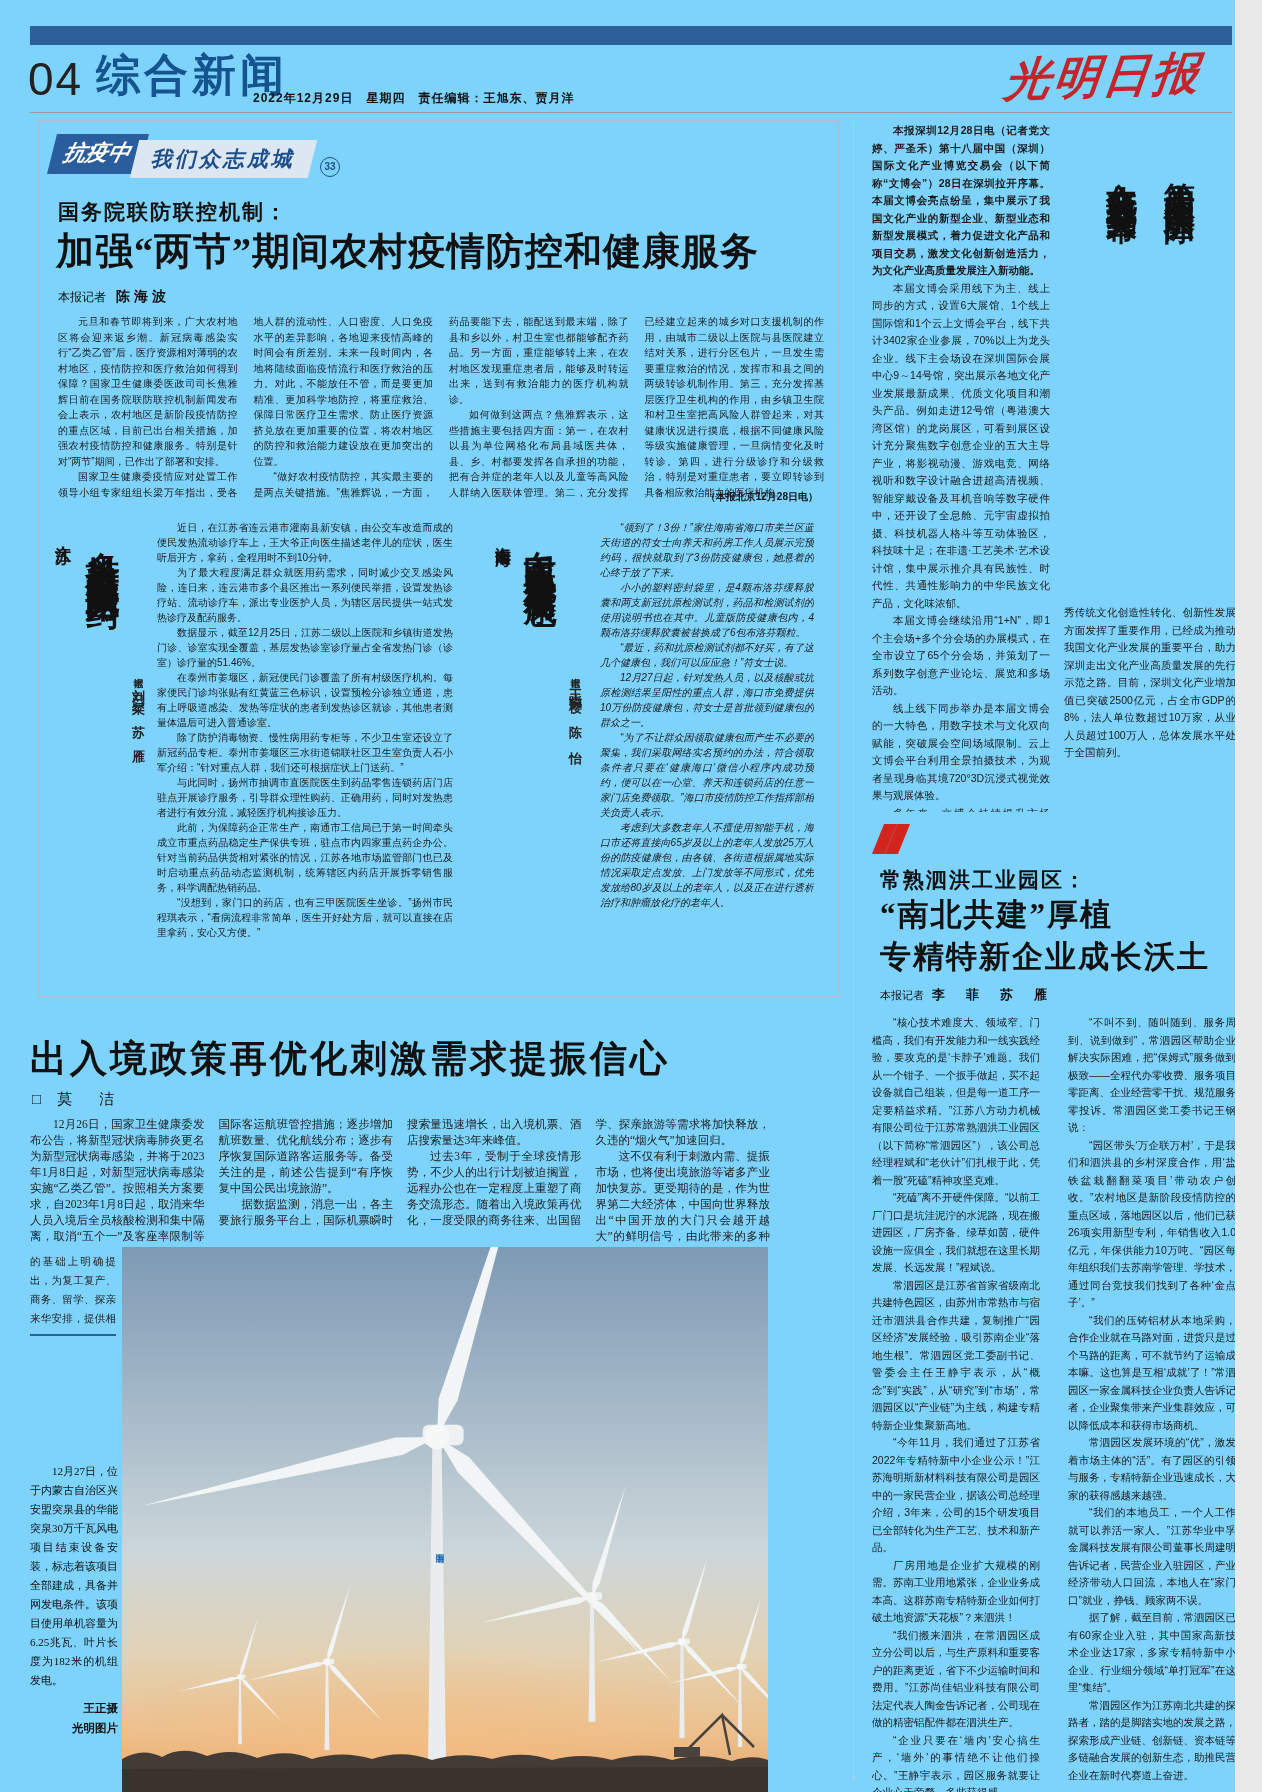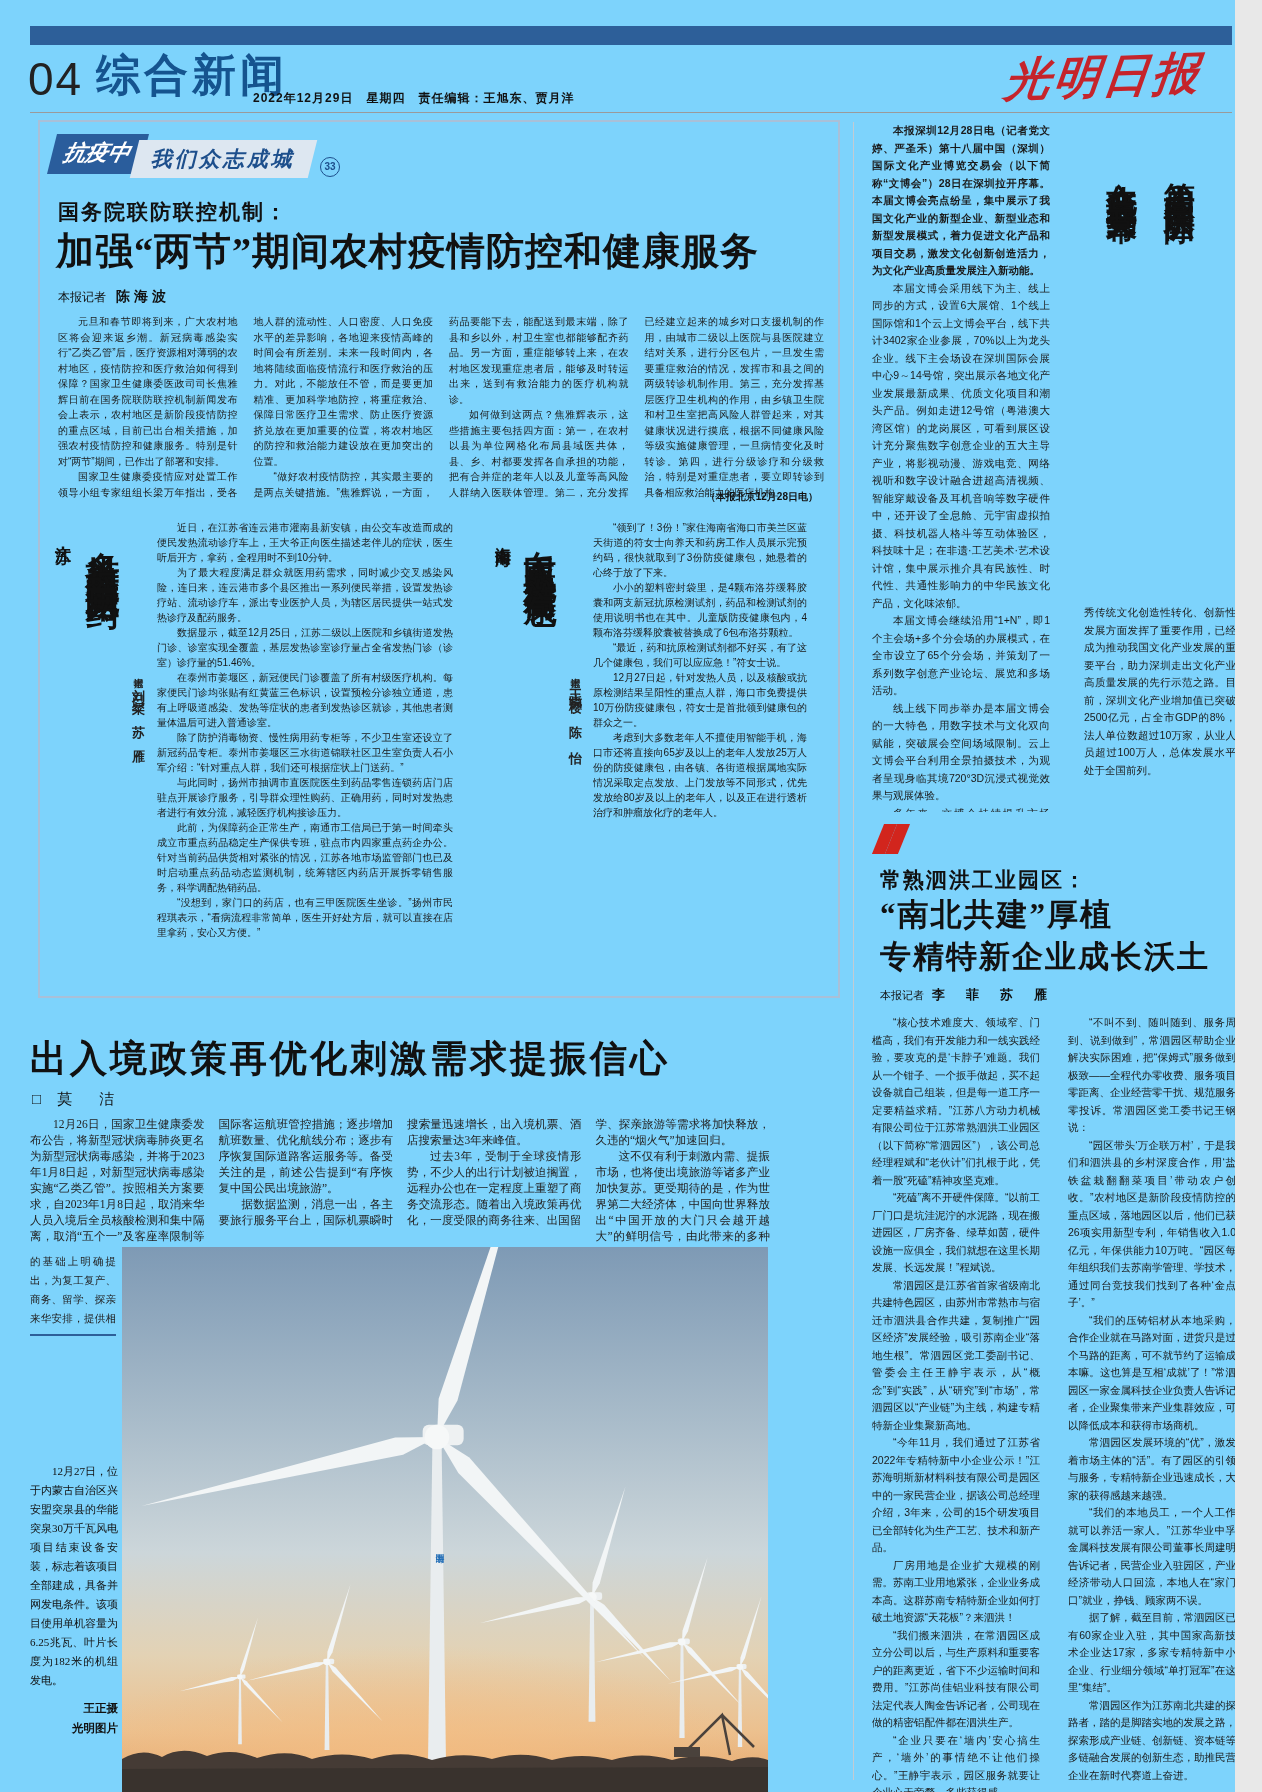--- a/index.html
+++ b/index.html
@@ -43,21 +43,21 @@
   .vbody p{margin:0;text-indent:2em;}
   #jiangsu{left:12px;top:398px;width:432px;height:468px;display:flex;}
   #jiangsu .vhead-kicker{margin-top:14px;}
   #jiangsu .vhead-big{margin:4px 2px 0 6px;height:452px;}
   #jiangsu .vbyline{margin:150px 4px 0 2px;height:300px;}
   #jiangsu .vbody{width:296px;height:462px;margin-left:6px;}
   #haikou{left:452px;top:398px;width:344px;height:468px;display:flex;}
   #haikou .vhead-kicker{margin-top:14px;}
   #haikou .vhead-big{margin:4px 0 0 4px;height:456px;font-size:33px;}
   #haikou .vbyline{margin:150px 4px 0 4px;height:300px;}
-  #haikou .vbody{width:214px;height:462px;margin-left:5px;}
+  #haikou .vbody{width:214px;height:462px;margin-left:12px;font-style:italic;}
   
   #op-headline{left:30px;top:1034px;font-size:37px;font-weight:900;font-family:"Liberation Serif",serif;
                letter-spacing:3px;white-space:nowrap;text-align:right;}
   #op-author{left:32px;top:1090px;font-size:15px;letter-spacing:6px;}
   #op-body{left:30px;top:1116px;width:740px;height:128px;overflow:hidden;column-count:4;column-gap:14px;
            font-size:11.5px;line-height:16px;text-align:justify;font-family:"Liberation Serif",serif;color:#222;}
   #op-body p{margin:0;text-indent:2em;}
   #op-strip{left:30px;top:1252px;width:86px;height:76px;overflow:hidden;font-size:10.5px;line-height:19px;
             text-align:justify;font-family:"Liberation Serif",serif;color:#222;}
   #strip-rule{left:30px;top:1334px;width:86px;height:2px;background:#2d5f99;}
@@ -72,21 +72,21 @@
   #vrule{left:853px;top:122px;width:1px;height:1658px;background:#c2cbd3;}
   #sz{left:872px;top:122px;width:364px;height:690px;display:flex;overflow:hidden;}
   #sz-col-a{width:178px;height:690px;overflow:hidden;font-size:10.5px;line-height:17.5px;
             text-align:justify;color:#1a1a1a;}
   #sz-col-a p{margin:0;text-indent:2em;}
   #sz-col-a p:first-child{font-weight:bold;text-indent:2em;}
   #sz-col-b{width:172px;margin-left:14px;}
   #sz-vhead{height:446px;padding-top:36px;display:flex;justify-content:center;gap:16px;}
   #sz-vhead span{writing-mode:vertical-rl;font-size:31px;font-weight:900;
                  font-family:"Liberation Serif",serif;letter-spacing:3px;}
-  #sz-col-b-text{height:200px;overflow:hidden;font-size:10.5px;line-height:17.5px;text-align:justify;color:#1a1a1a;margin-left:20px;}
+  #sz-col-b-text{height:200px;overflow:hidden;font-size:10.5px;line-height:17.5px;text-align:justify;color:#1a1a1a;}
   #sz-col-b-text p{margin:0;}
   
   #banner{left:878px;top:820px;width:356px;height:38px;display:flex;align-items:center;}
   .slash{display:inline-block;width:13px;height:30px;background:#d2251d;transform:skewX(-22deg);}
   #banner .txt{color:#d2251d;font-size:27px;font-weight:900;letter-spacing:3px;margin:0 10px;}
   #cs-kicker{left:880px;top:866px;font-size:21px;font-weight:bold;letter-spacing:2px;}
   #cs-headline{left:880px;top:894px;font-size:31px;font-weight:900;font-family:"Liberation Serif",serif;
                line-height:42px;letter-spacing:2px;}
   #cs-byline{left:880px;top:986px;font-size:11px;}
   #cs-byline b{font-size:13px;letter-spacing:4px;margin-left:8px;}
@@ -148,20 +148,21 @@
       <div class="vhead-kicker">海南海口：</div>
       <div class="vhead-big">向重点人群免费发放健康包</div>
       <div class="vbyline">
         <span>本报记者</span><b>王晓樱　陈　怡</b>
       </div>
       <div class="vbody">
           <p>“领到了！3份！”家住海南省海口市美兰区蓝天街道的符女士向养天和药房工作人员展示完预约码，很快就取到了3份防疫健康包，她悬着的心终于放了下来。</p>
           <p>小小的塑料密封袋里，是4颗布洛芬缓释胶囊和两支新冠抗原检测试剂，药品和检测试剂的使用说明书也在其中。儿童版防疫健康包内，4颗布洛芬缓释胶囊被替换成了6包布洛芬颗粒。</p>
           <p>“最近，药和抗原检测试剂都不好买，有了这几个健康包，我们可以应应急！”符女士说。</p>
           <p>12月27日起，针对发热人员，以及核酸或抗原检测结果呈阳性的重点人群，海口市免费提供10万份防疫健康包，符女士是首批领到健康包的群众之一。</p>
+          <p>“为了不让群众因领取健康包而产生不必要的聚集，我们采取网络实名预约的办法，符合领取条件者只要在‘健康海口’微信小程序内成功预约，便可以在一心堂、养天和连锁药店的任意一家门店免费领取。”海口市疫情防控工作指挥部相关负责人表示。</p>
           <p>考虑到大多数老年人不擅使用智能手机，海口市还将直接向65岁及以上的老年人发放25万人份的防疫健康包，由各镇、各街道根据属地实际情况采取定点发放、上门发放等不同形式，优先发放给80岁及以上的老年人，以及正在进行透析治疗和肿瘤放化疗的老年人。</p>
         </div>
     </div>
   </div>
 
   <div class="abs" id="op-headline">出入境政策再优化刺激需求提振信心</div>
   <div class="abs" id="op-author">□ 莫　洁</div>
   <div class="abs" id="op-body">
       <p>12月26日，国家卫生健康委发布公告，将新型冠状病毒肺炎更名为新型冠状病毒感染，并将于2023年1月8日起，对新型冠状病毒感染实施“乙类乙管”。按照相关方案要求，自2023年1月8日起，取消来华人员入境后全员核酸检测和集中隔离，取消“五个一”及客座率限制等国际客运航班管控措施；逐步增加航班数量、优化航线分布；逐步有序恢复国际道路客运服务等。备受关注的是，前述公告提到“有序恢复中国公民出境旅游”。</p>
       <p>据数据监测，消息一出，各主要旅行服务平台上，国际机票瞬时搜索量迅速增长，出入境机票、酒店搜索量达3年来峰值。</p>

